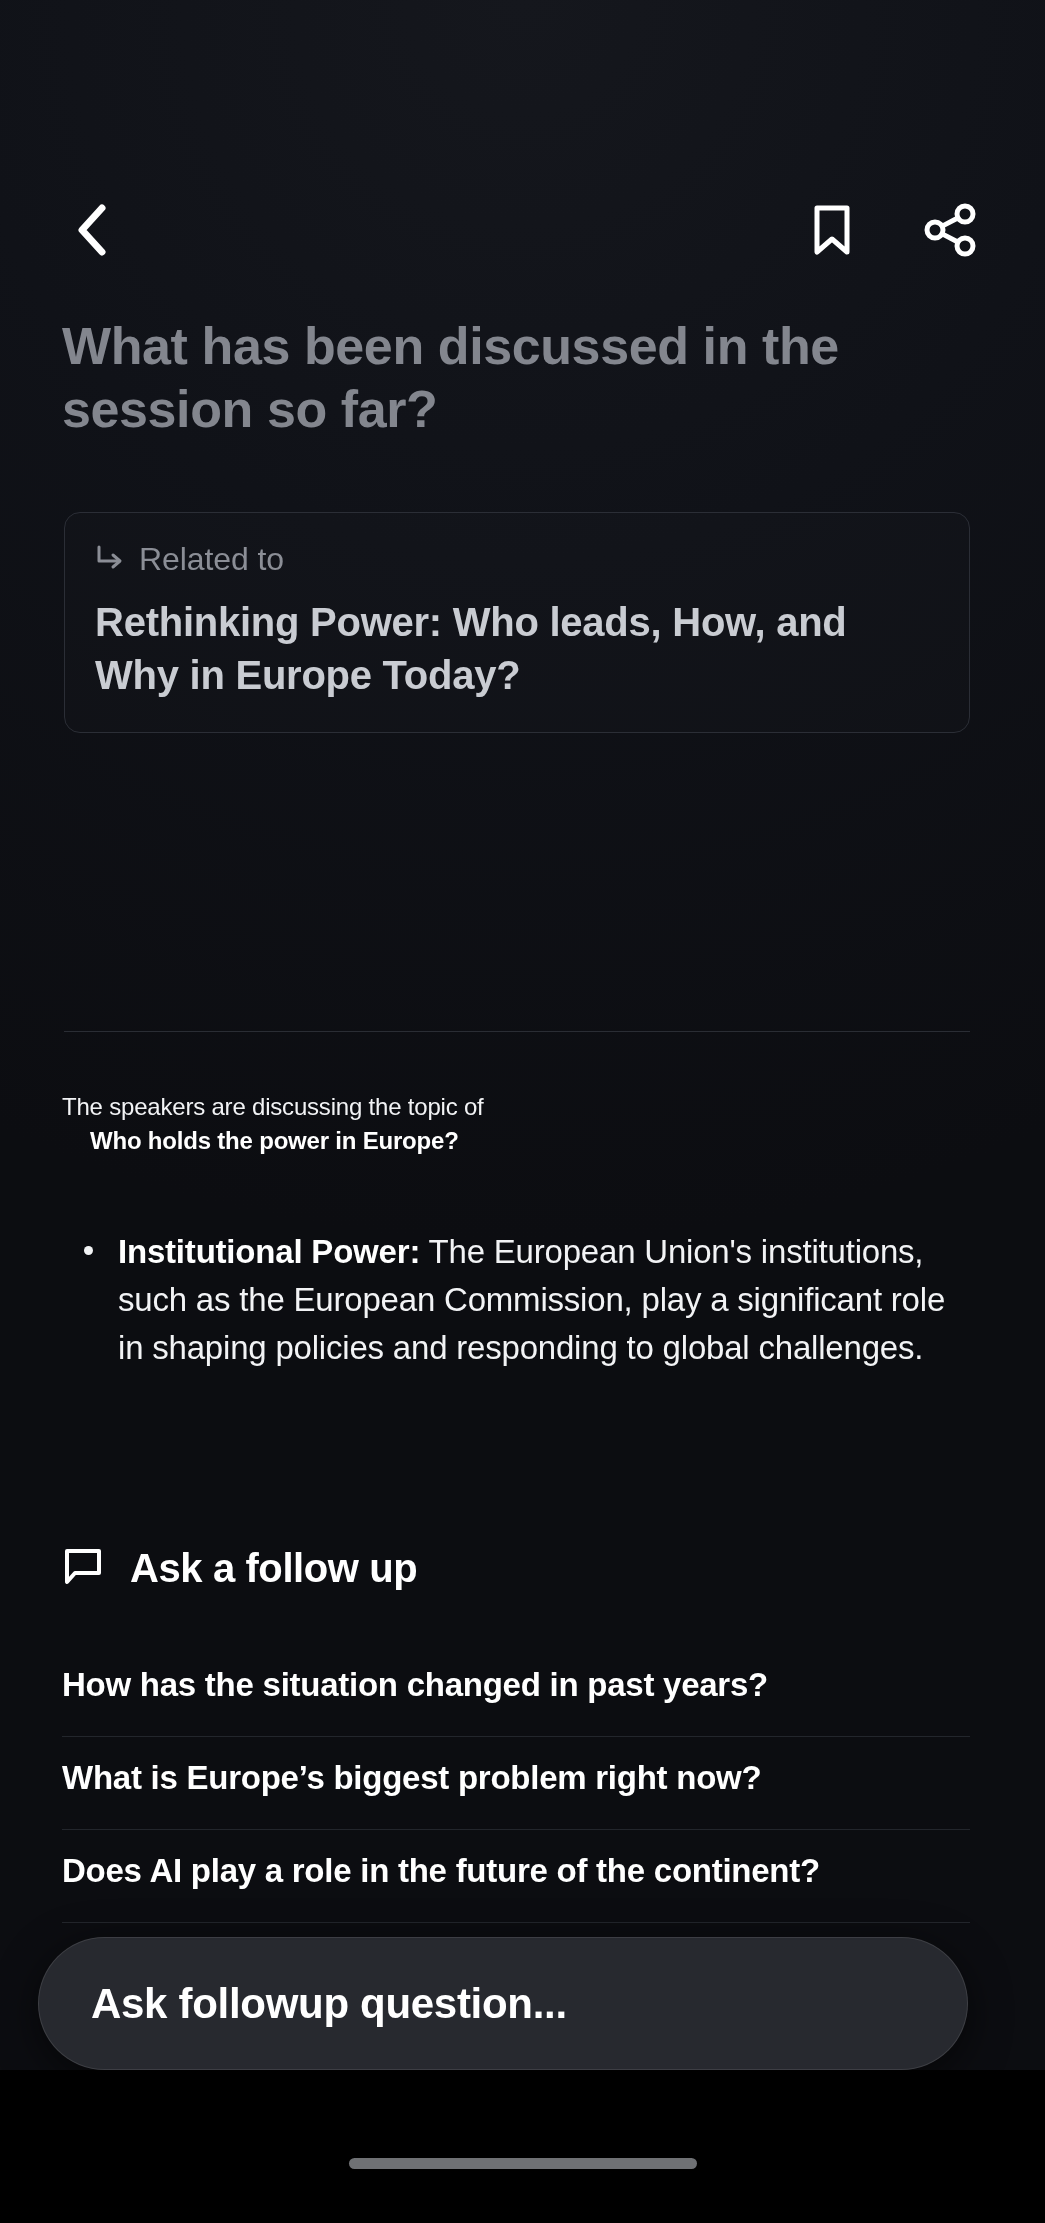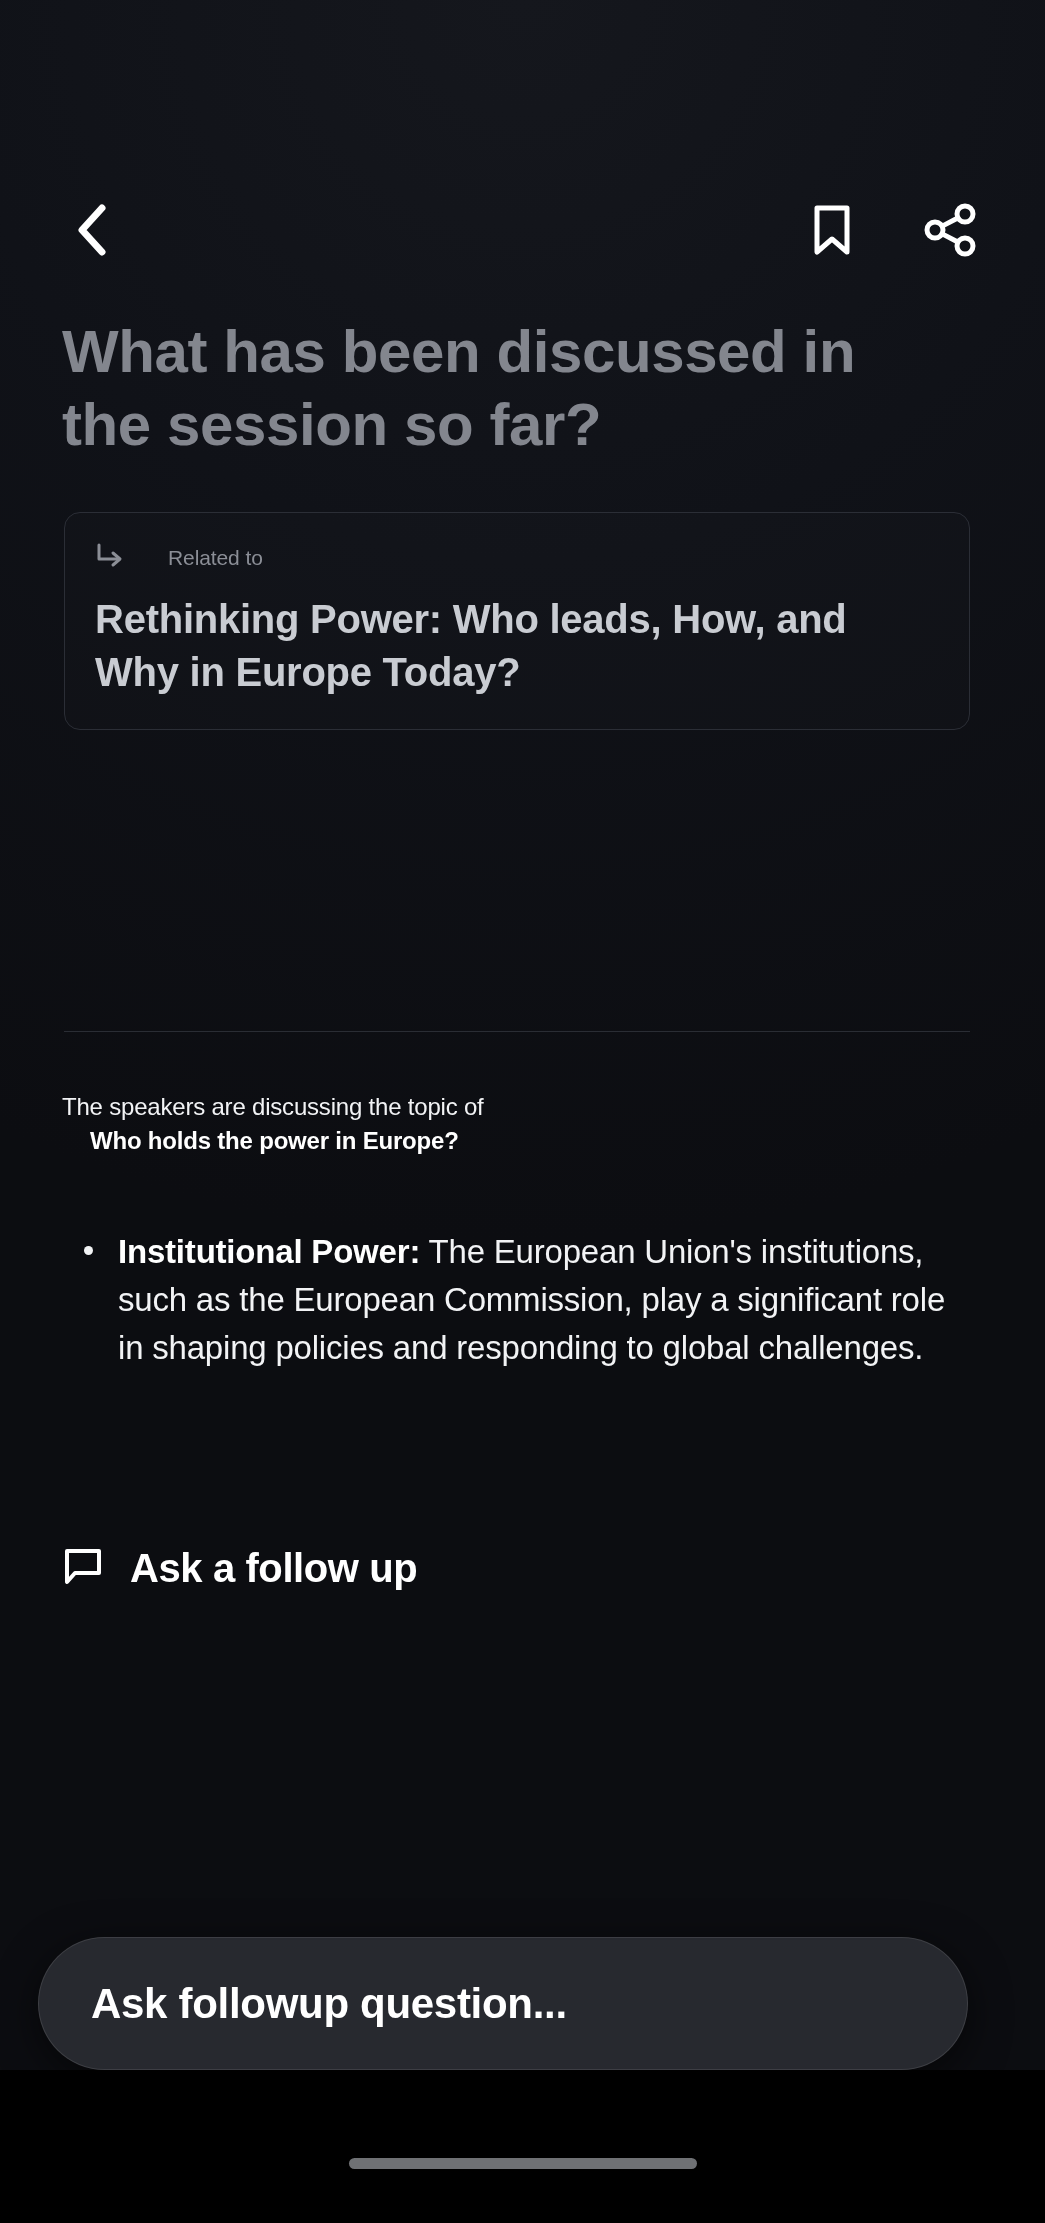--- a/index.html
+++ b/index.html
@@ -47,21 +47,21 @@
     display:flex; align-items:center; justify-content:center;
     cursor: pointer;
   }
   .iconbtn svg { display:block; }
 
   
   #page-title {
     position: absolute;
     left: 62px; top: 315px;
     width: 840px;
-    font-size: 60px;
+    font-size: 52px;
     line-height: 1.22;
     font-weight: 700;
     letter-spacing: -0.4px;
     color: #83868e;
   }
 
   
   #related-card {
     position: absolute;
     left: 64px; top: 512px;
@@ -71,25 +71,24 @@
     background: rgba(255,255,255,0.012);
     padding: 28px 30px 30px 30px;
   }
   #related-head {
     display: flex;
     align-items: center;
     gap: 14px;
     margin-bottom: 18px;
   }
   #related-head .label {
-    font-size: 21px;
+    font-size: 32px;
     font-weight: 400;
     color: #8b8e96;
     letter-spacing: -0.1px;
-    margin-left: 29px;
   }
   #related-title {
     font-size: 40px;
     line-height: 1.33;
     font-weight: 700;
     color: #c9ccd2;
     letter-spacing: -0.25px;
   }
 
   
@@ -283,20 +282,25 @@
       </span>
       <span class="title">Ask a follow up</span>
     </div>
 
     <div id="bullets">
       <div class="bullet">
         <span class="dot"></span><span class="strong">Institutional Power:</span><span> The European Union's institutions, such as the European Commission, play a significant role in shaping policies and responding to global challenges.</span>
       </div>
     </div>
 
+    <div id="followup-list">
+      <div class="fq">How has the situation changed in past years?</div>
+      <div class="fq">What is Europe’s biggest problem right now?</div>
+      <div class="fq">Does AI play a role in the future of the continent?</div>
+    </div>
 
   </div>
 
   <div id="ask-pill">
     <span id="ask-placeholder">Ask followup question...</span>
   </div>
 
   <div id="home-indicator"></div>
 
 </div>

